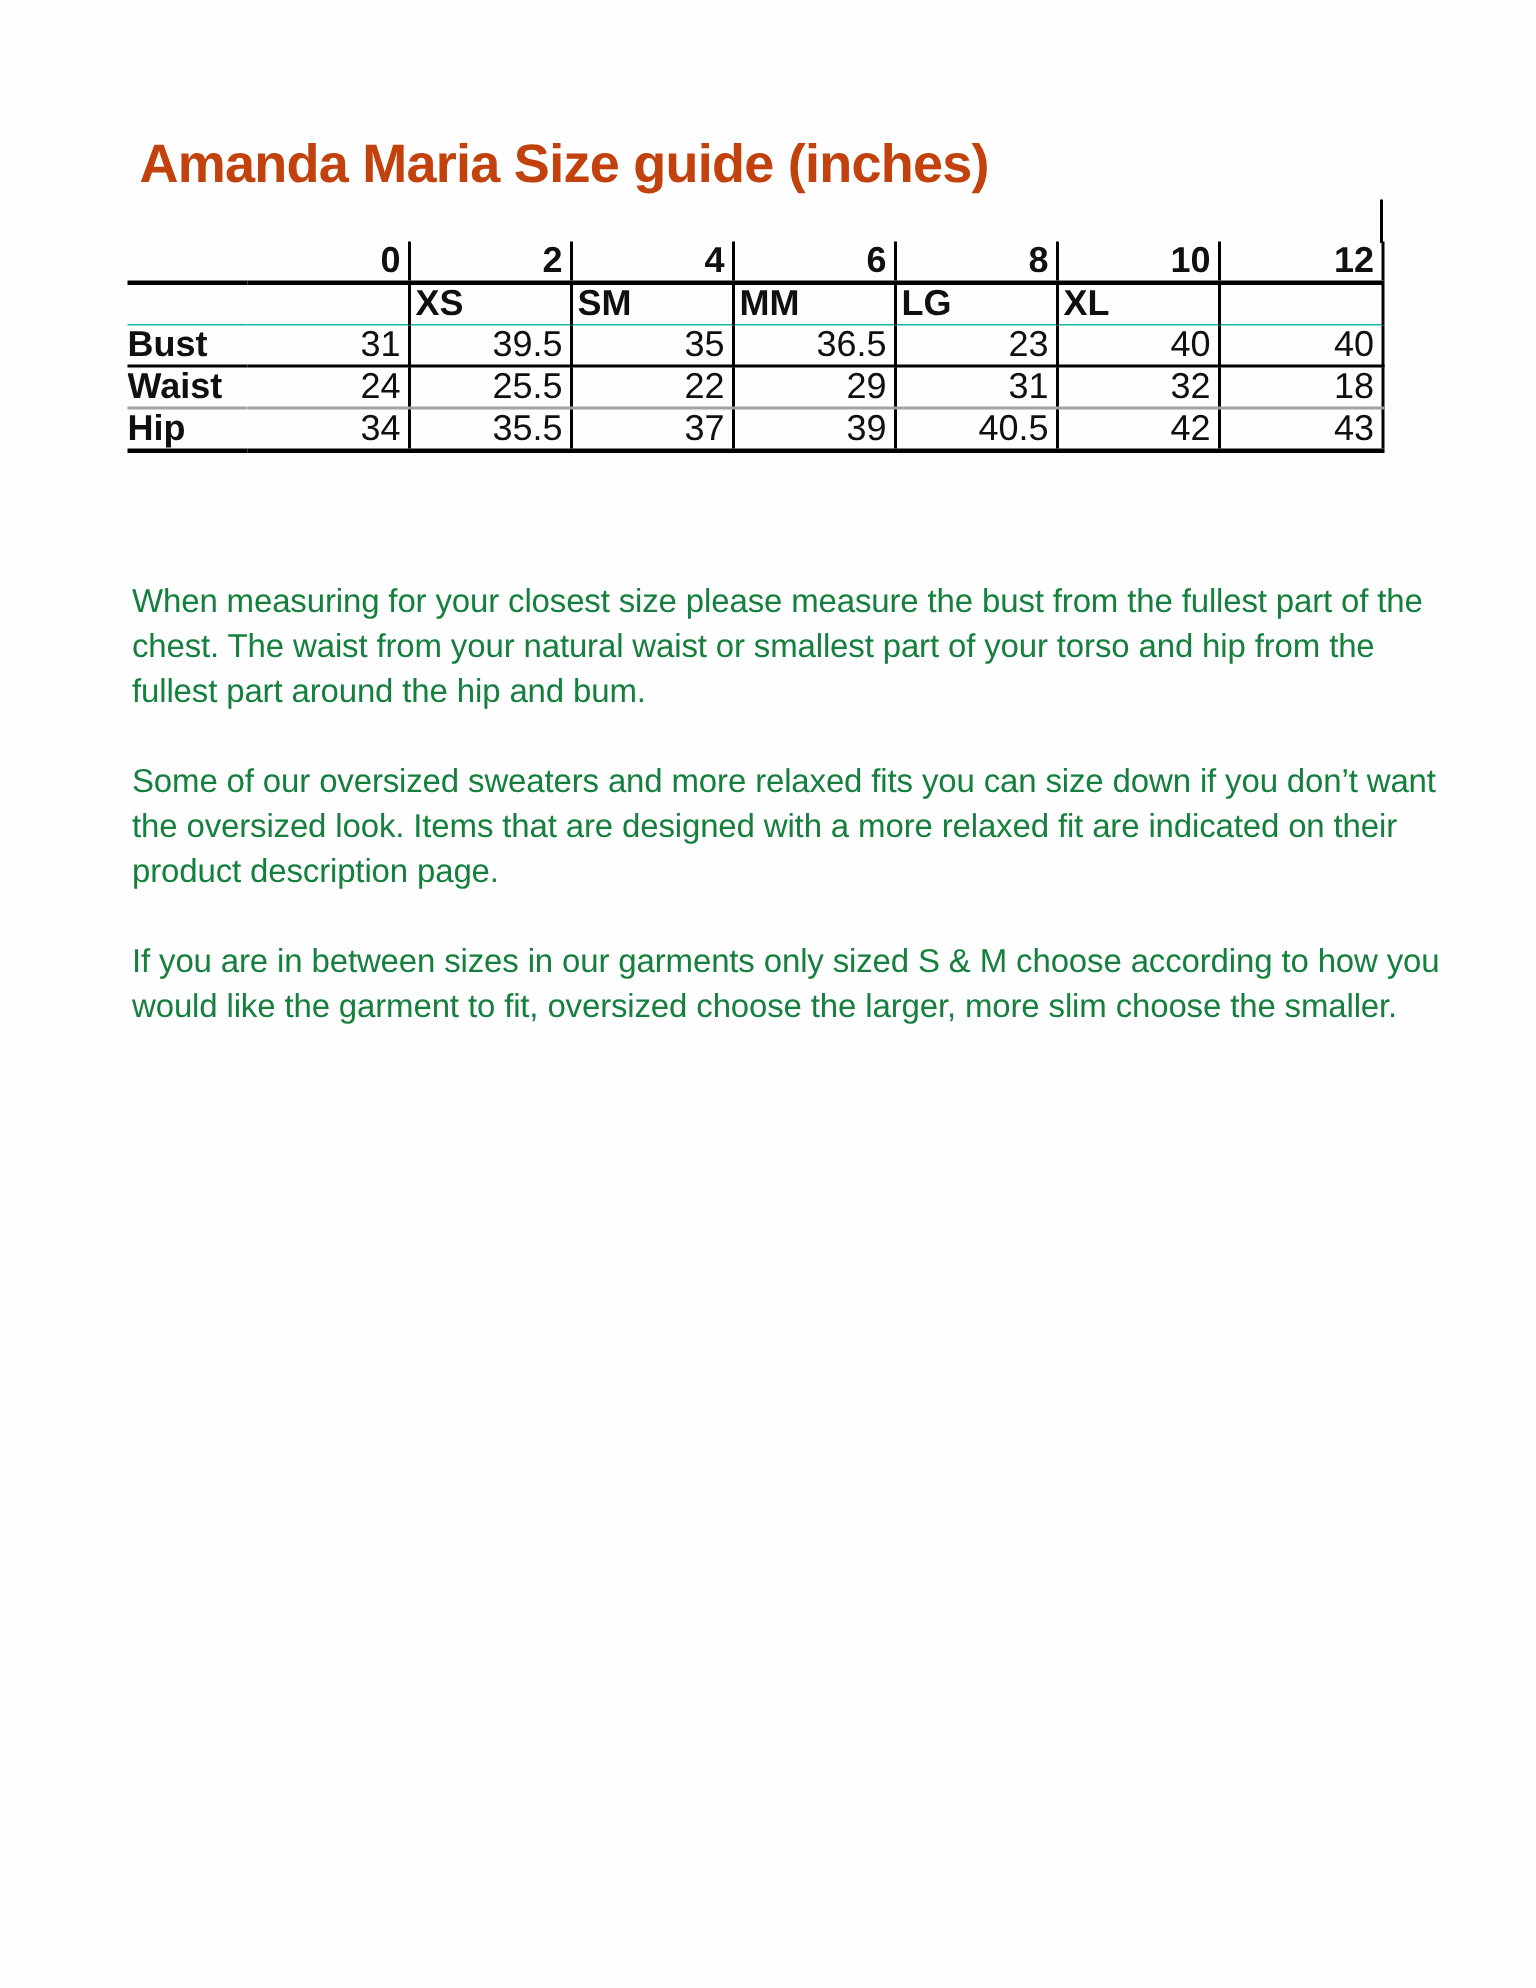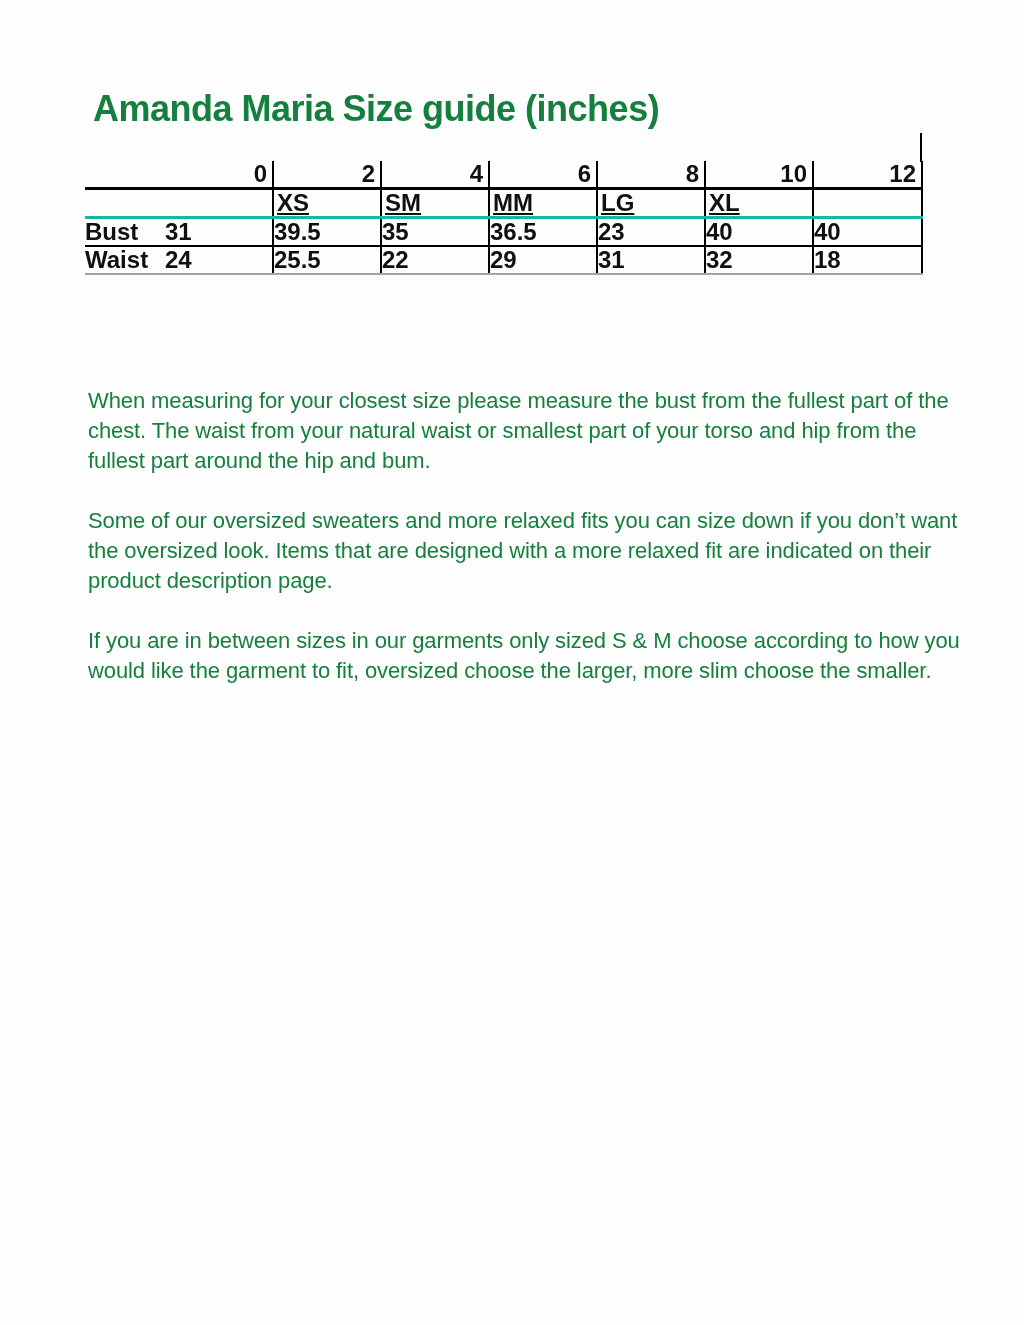--- a/index.html
+++ b/index.html
@@ -19,21 +19,21 @@
     inset: 0;
     background: #fefefe;
   }
   h1.doc-title {
     position: absolute;
     left: 93px;
     top: 88px;
     margin: 0;
     font-size: 36px;
     font-weight: bold;
-    color: #15803d;
+    color: #c2410c;
     letter-spacing: -0.5px;
     white-space: nowrap;
   }
   
   .right-tick {
     position: absolute;
     left: 920px;
     top: 133px;
     width: 2px;
     height: 29px;
@@ -55,43 +55,44 @@
     color: #101010;
     overflow: hidden;
     white-space: nowrap;
   }
   
   td.data {
     border-right: 2px solid #000;
   }
   
   tr.r-sizes td  { border-bottom: 3px solid #000; }
-  tr.r-labels td { border-bottom: 3px solid #14b8a6; text-decoration: underline; }
+  tr.r-labels td { border-bottom: 1px solid #14b8a6; }
   tr.r-bust td   { border-bottom: 2px solid #000; }
   tr.r-waist td  { border-bottom: 2px solid #a3a3a3; }
   tr.r-hip td    { border-bottom: 3px solid #000; }
 
   tr.r-sizes td.data {
     text-align: right;
     padding-right: 5px;
     font-weight: bold;
   }
   tr.r-labels td.data {
     text-align: left;
     padding-left: 3px;
     font-weight: bold;
   }
   td.row-label {
     text-align: left;
     padding-left: 5px;
     font-weight: bold;
   }
   tr.vals td.data {
+    text-align: right;
     padding-right: 5px;
-    font-weight: bold;
+    font-weight: normal;
   }
   p.body-par {
     position: absolute;
     left: 88px;
     width: 872px;
     margin: 0;
     font-size: 22px;
     line-height: 30px;
     color: #15803d;
     letter-spacing: -0.1px;
@@ -154,20 +155,30 @@
       <tr class="vals r-waist">
         <td class="row-label">Waist</td>
         <td class="data">24</td>
         <td class="data">25.5</td>
         <td class="data">22</td>
         <td class="data">29</td>
         <td class="data">31</td>
         <td class="data">32</td>
         <td class="data">18</td>
       </tr>
+      <tr class="vals r-hip">
+        <td class="row-label">Hip</td>
+        <td class="data">34</td>
+        <td class="data">35.5</td>
+        <td class="data">37</td>
+        <td class="data">39</td>
+        <td class="data">40.5</td>
+        <td class="data">42</td>
+        <td class="data">43</td>
+      </tr>
     </tbody>
   </table>
 
   <p class="body-par par-1">When measuring for your closest size please measure the bust from the fullest part of the chest. The waist from your natural waist or smallest part of your torso and hip from the fullest part around the hip and bum.</p>
   <p class="body-par par-2">Some of our oversized sweaters and more relaxed fits you can size down if you don’t want the oversized look. Items that are designed with a more relaxed fit are indicated on their product description page.</p>
   <p class="body-par par-3">If you are in between sizes in our garments only sized S &amp; M choose according to how you would like the garment to fit, oversized choose the larger, more slim choose the smaller.</p>
 
 </div>
 
 </body></html>

